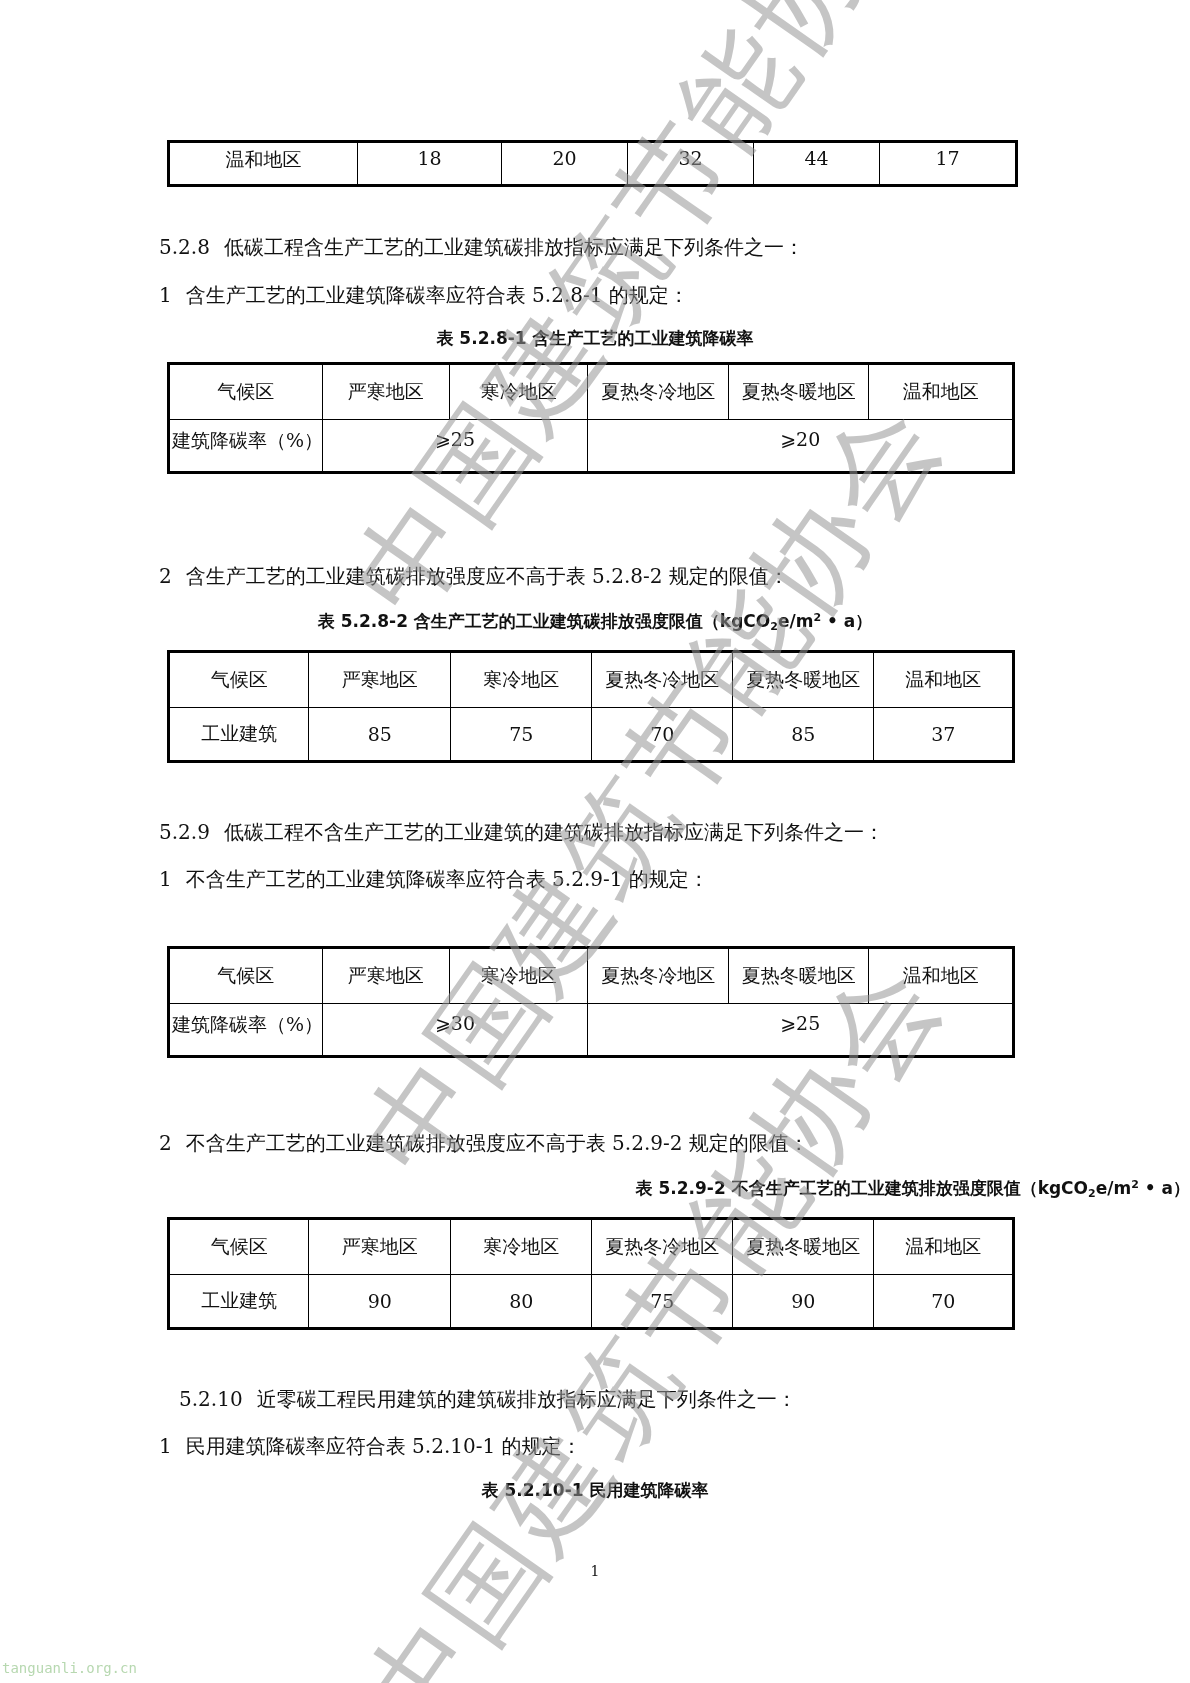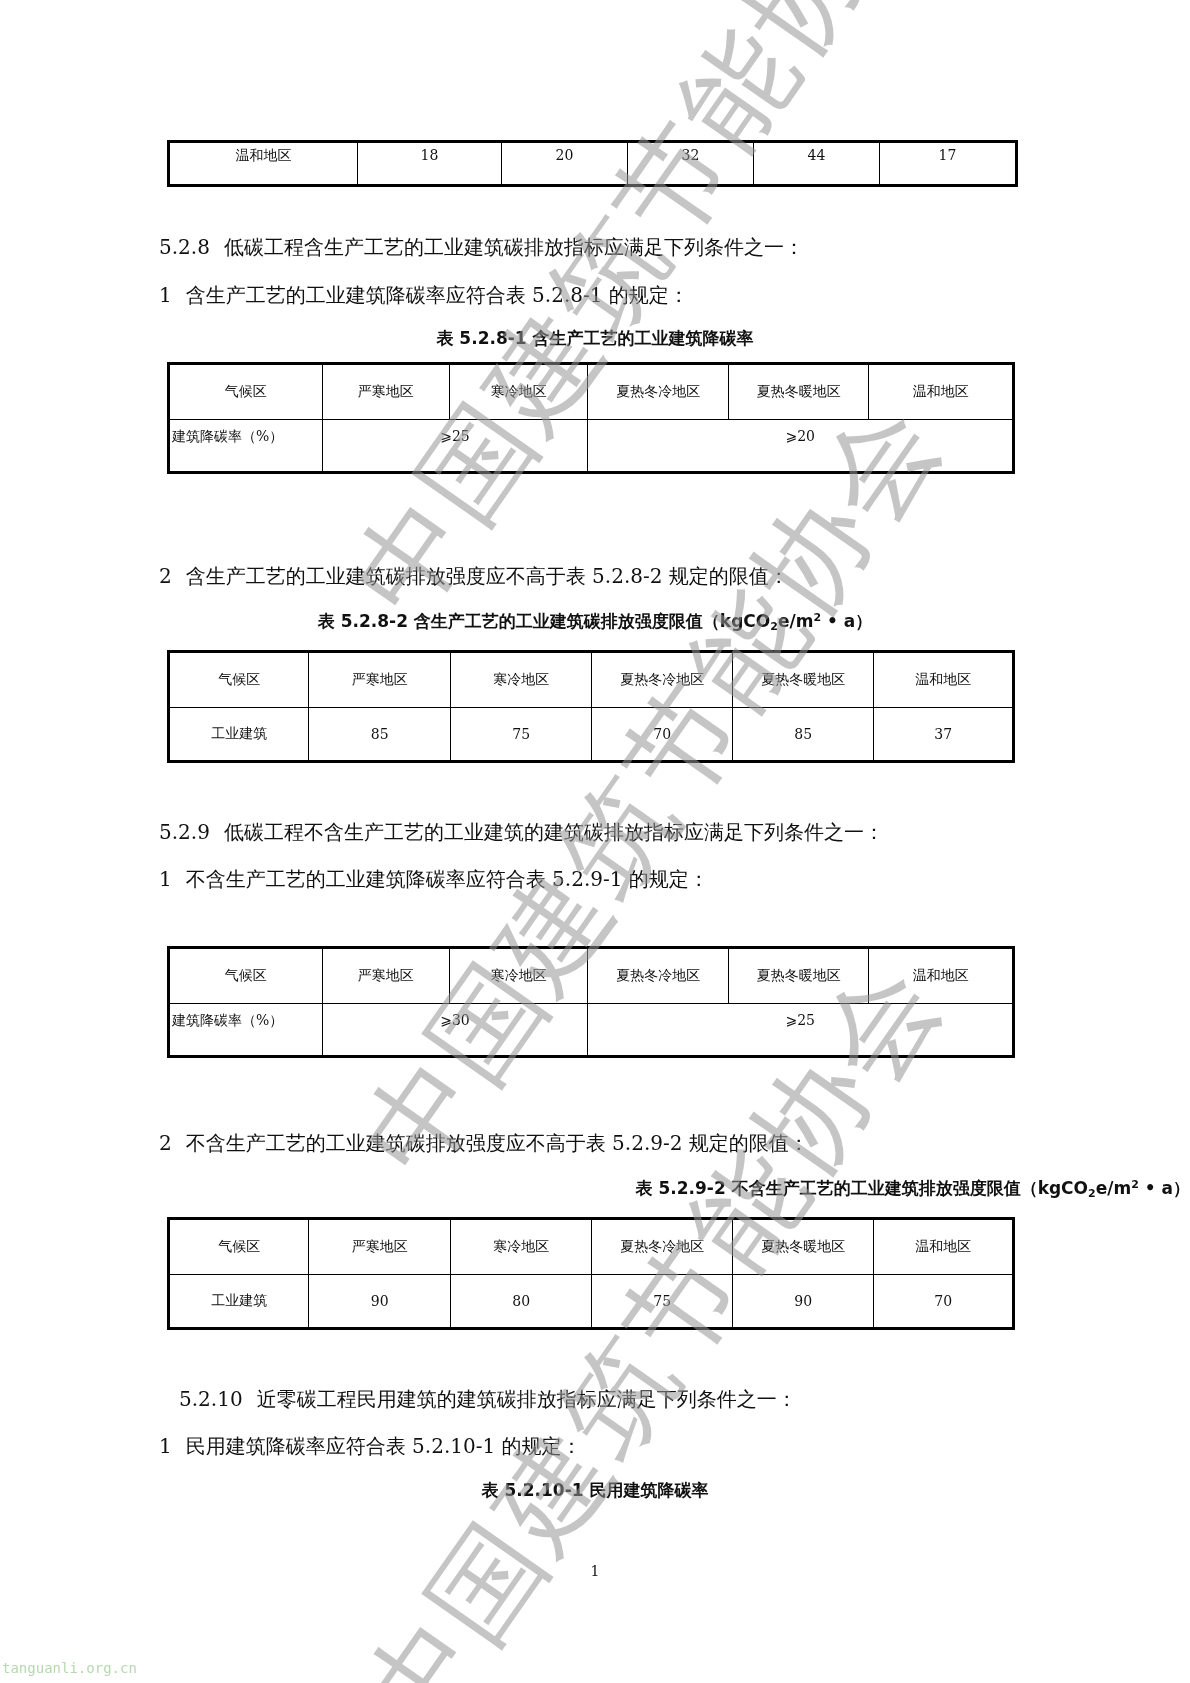--- a/index.html
+++ b/index.html
@@ -10,21 +10,21 @@
     .page { position: absolute; left: 0; top: 0; width: 1190px; height: 1683px; }
     .para { position: absolute; left: 169px; font-size: 20px; line-height: 28px; white-space: nowrap; }
     .para .num { display: inline-block; margin-right: 14px; }
     .caption {
       position: absolute; left: 0; width: 1190px; text-align: center;
       font-size: 17px; font-weight: bold; line-height: 24px; font-family: "DejaVu Sans", "Liberation Sans", sans-serif;
     }
     table.t {
       position: absolute; left: 167px; border-collapse: collapse;
       border-top: 3px solid #000; border-bottom: 3px solid #000; border-left: 3px solid #000; border-right: 3px solid #000;
-      font-size: 14px; table-layout: fixed;
+      font-size: 19px; table-layout: fixed;
     }
     table.t td {
       border: 1px solid #000; text-align: center; vertical-align: middle; padding: 0;
       white-space: nowrap; font-family: "DejaVu Serif", "Liberation Serif", serif;
     }
     table.t td.left { text-align: left; padding-left: 2px; }
     .pageno { position: absolute; left: 0; width: 1190px; top: 1563px; text-align: center; font-size: 14px; }
     .site { position: absolute; left: 2px; top: 1660px; font-size: 14px; color: #b7d8b0; font-family: "DejaVu Sans Mono", monospace; }
     .wm {
       position: absolute; font-size: 110px; color: rgba(150,150,150,0.55); white-space: nowrap;

